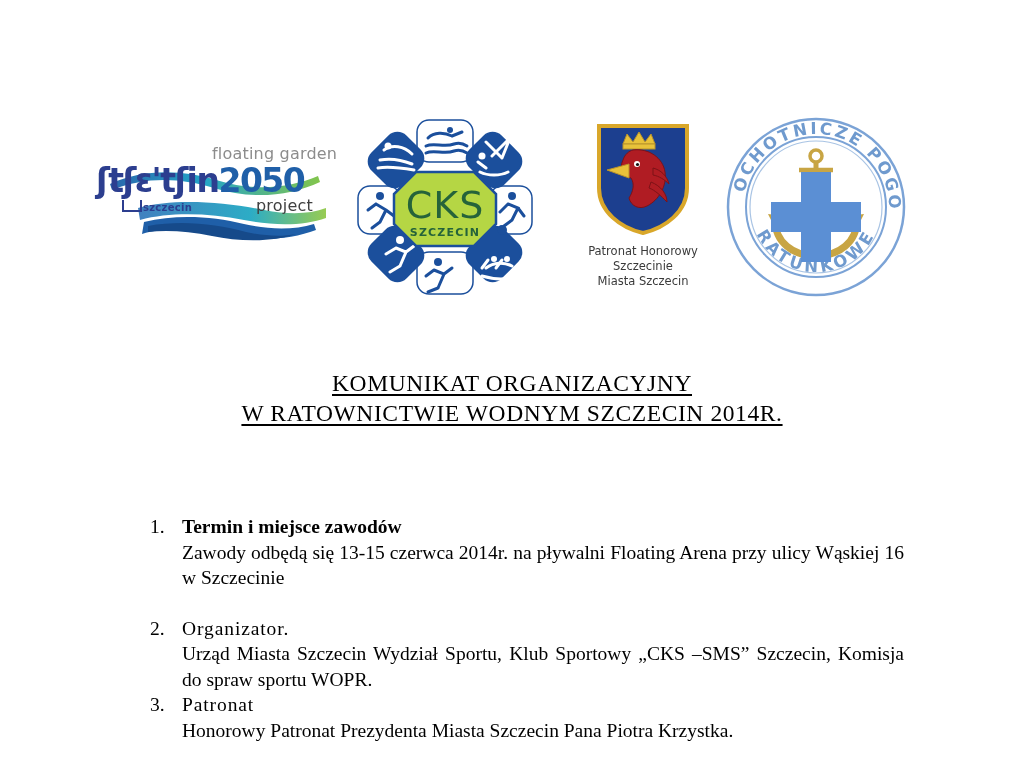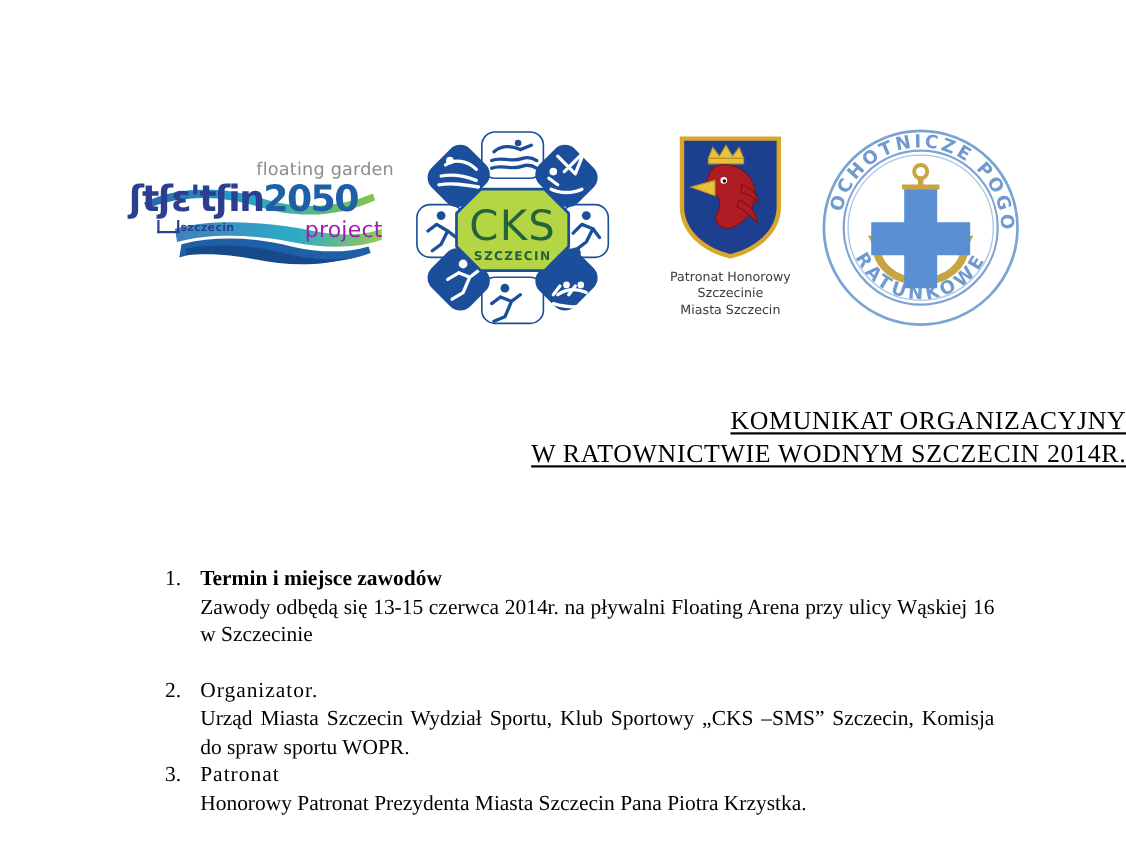--- a/index.html
+++ b/index.html
@@ -16,21 +16,20 @@
     position: relative;
   }
 
   
   .logo-band {
     position: absolute;
     top: 112px;
     left: 0;
     width: 881px;
     height: 195px;
-    margin-left: 21px;
   }
 
   
   .logo-szczecin {
     position: absolute;
     left: 96px;
     top: 30px;
     width: 235px;
     height: 105px;
   }
@@ -65,22 +64,22 @@
     font-size: 16px;
     color: #8c8c8c;
     letter-spacing: 0.2px;
     white-space: nowrap;
   }
   .sz-project {
     position: absolute;
     left: 160px;
     top: 54px;
     font-family: "DejaVu Sans", sans-serif;
-    font-size: 20px;
-    color: #a21caf;
+    font-size: 16px;
+    color: #404040;
     letter-spacing: 0.2px;
     white-space: nowrap;
   }
   .sz-sub {
     position: absolute;
     left: 47px;
     top: 60px;
     font-family: "DejaVu Sans", sans-serif;
     font-weight: bold;
     font-size: 10px;
@@ -135,21 +134,21 @@
     height: 186px;
   }
   .logo-wopr svg { display: block; }
 
   
   .doc-title {
     position: absolute;
     top: 368px;
     left: 0;
     width: 1024px;
-    text-align: right;
+    text-align: center;
     font-size: 23.5px;
     line-height: 30px;
     letter-spacing: 0.6px;
   }
   .doc-title div {
     display: block;
   }
   .doc-title span.u {
     text-decoration: underline;
     text-underline-offset: 3px;

